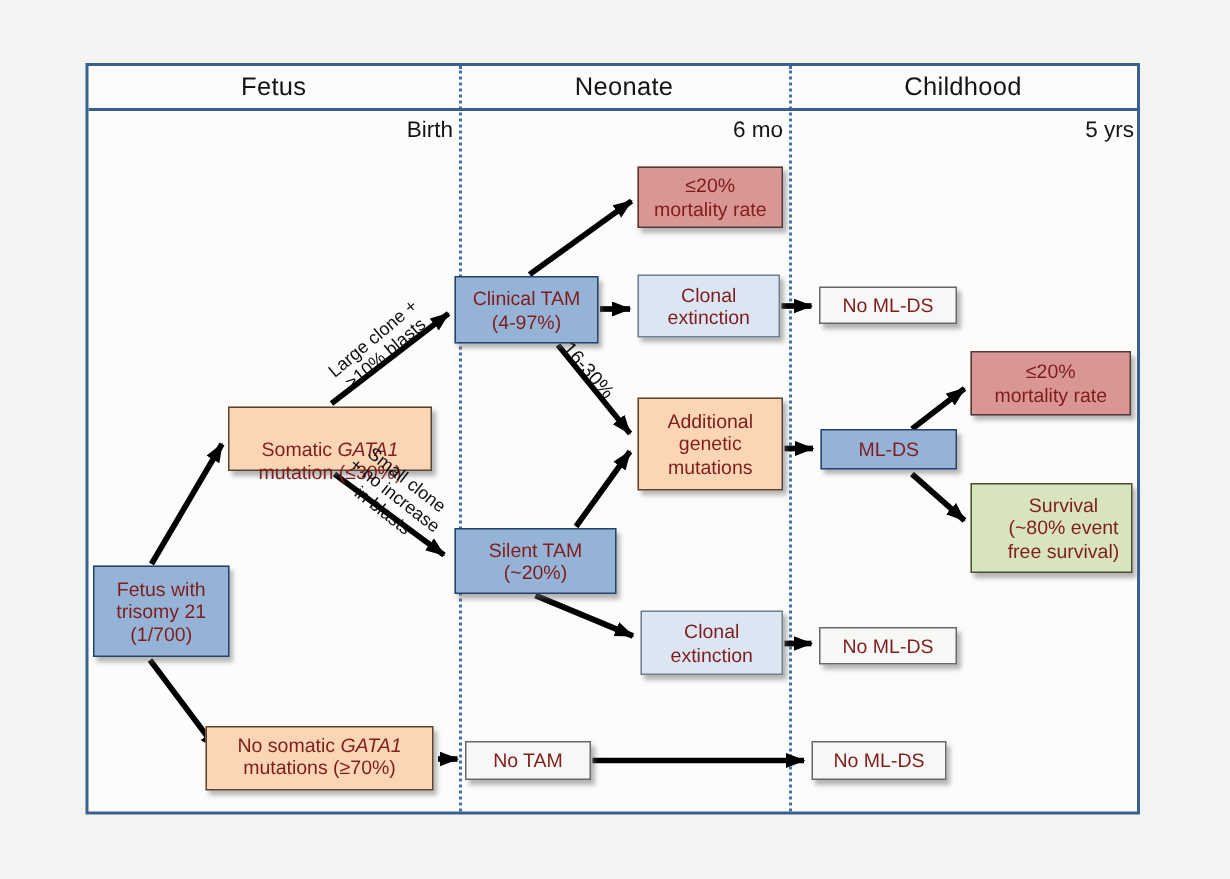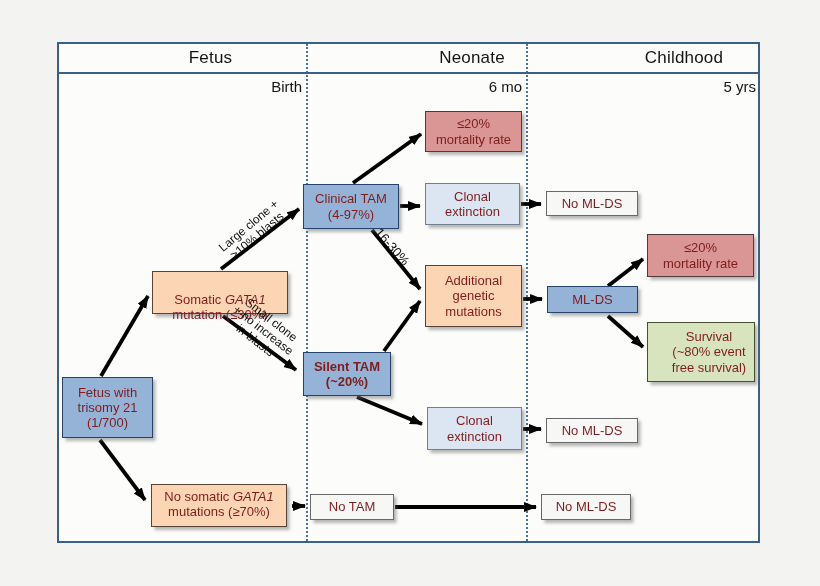--- a/index.html
+++ b/index.html
@@ -13,21 +13,21 @@
     position:absolute;left:57px;top:42px;width:703px;height:501px;
     box-sizing:border-box;border:2px solid #38608F;background:#fcfcfb;
   }
   .header-row{
     position:absolute;left:0;top:0;width:100%;height:30px;
     box-sizing:border-box;border-bottom:2px solid #38608F;
     display:flex;
   }
   .header-cell{
     display:flex;align-items:center;justify-content:center;
-    font-size:17px;letter-spacing:.2px;margin-left:28px;
+    font-size:17px;letter-spacing:.2px;
   }
   .hc1{width:247px;} .hc2{width:220px;} .hc3{flex:1;}
   .dotline{
     position:absolute;top:0;bottom:0;width:0;
     border-left:2px dotted #4472A4;
   }
   .dl1{left:247px;} .dl2{left:467px;}
   .marker{
     position:absolute;font-size:15px;text-align:right;width:70px;
   }
@@ -97,26 +97,26 @@
     <line x1="395" y1="507" x2="536" y2="507" marker-end="url(#ah)"></line>
   </g>
 </svg>
 
 <div class="box blue" style="left:62px;top:377px;width:91px;height:61px;">Fetus with
 trisomy 21
 (1/700)</div>
 
 <div class="box orange" style="left:152px;top:271px;width:136px;height:43px;display:block;padding-top:20px;"><span>Somatic </span><i>GATA1</i><span> mutation (≤30%)</span></div>
 
-<div class="box orange" style="left:151px;top:484px;width:136px;height:43px;display:block;padding-top:4px;"><span>No somatic </span><i>GATA1</i><span> mutations (≥70%)</span></div>
+<div class="box orange" style="left:137px;top:484px;width:152px;height:43px;display:block;padding-top:4px;"><span>No somatic </span><i>GATA1</i><span> mutations (≥70%)</span></div>
 
 <div class="box blue" style="left:303px;top:184px;width:96px;height:45px;">Clinical TAM
 (4-97%)</div>
 
-<div class="box blue" style="left:303px;top:352px;width:88px;height:44px;font-weight:bold;">Silent TAM
+<div class="box blue" style="left:303px;top:352px;width:108px;height:44px;">Silent TAM
 (~20%)</div>
 
 <div class="box red" style="left:425px;top:111px;width:97px;height:41px;">≤20%
 mortality rate</div>
 
 <div class="box paleblue" style="left:425px;top:183px;width:95px;height:42px;">Clonal
 extinction</div>
 
 <div class="box white" style="left:546px;top:191px;width:92px;height:25px;">No ML-DS</div>
 

